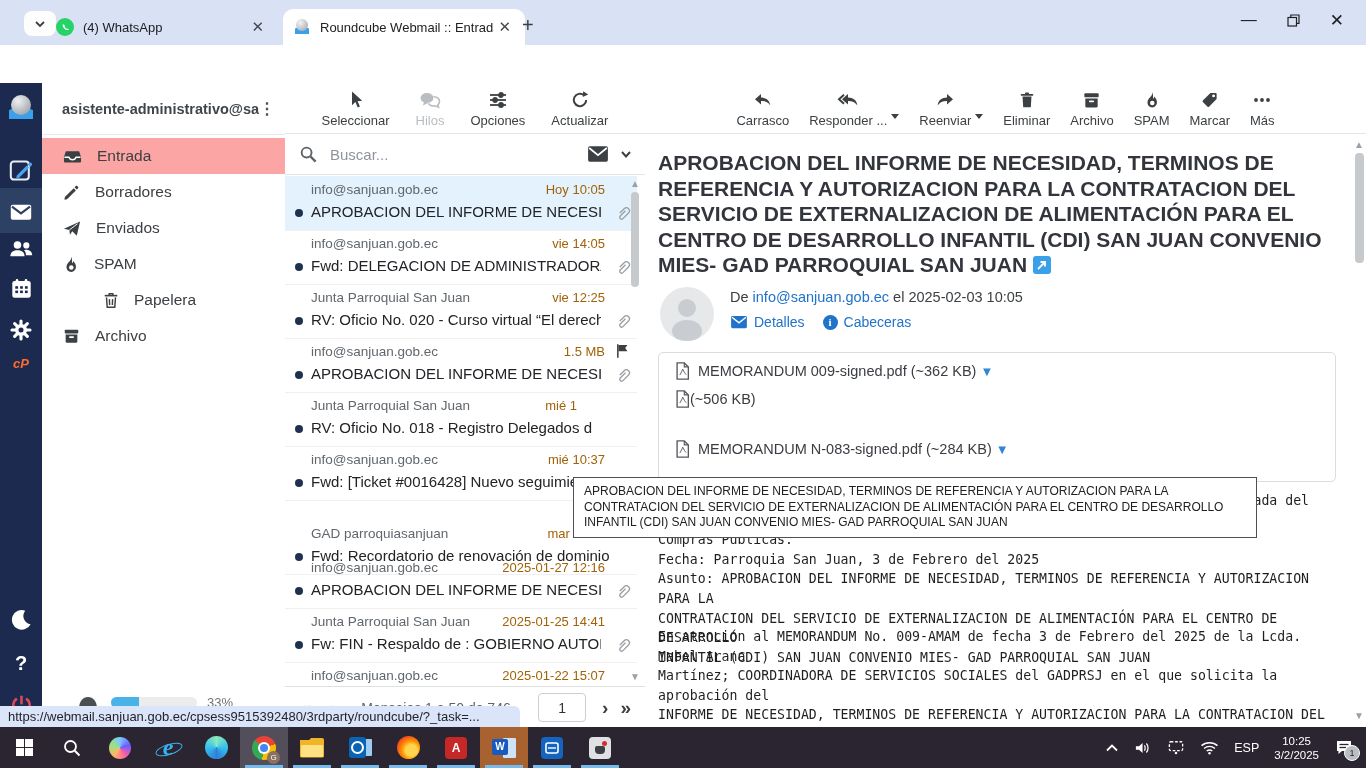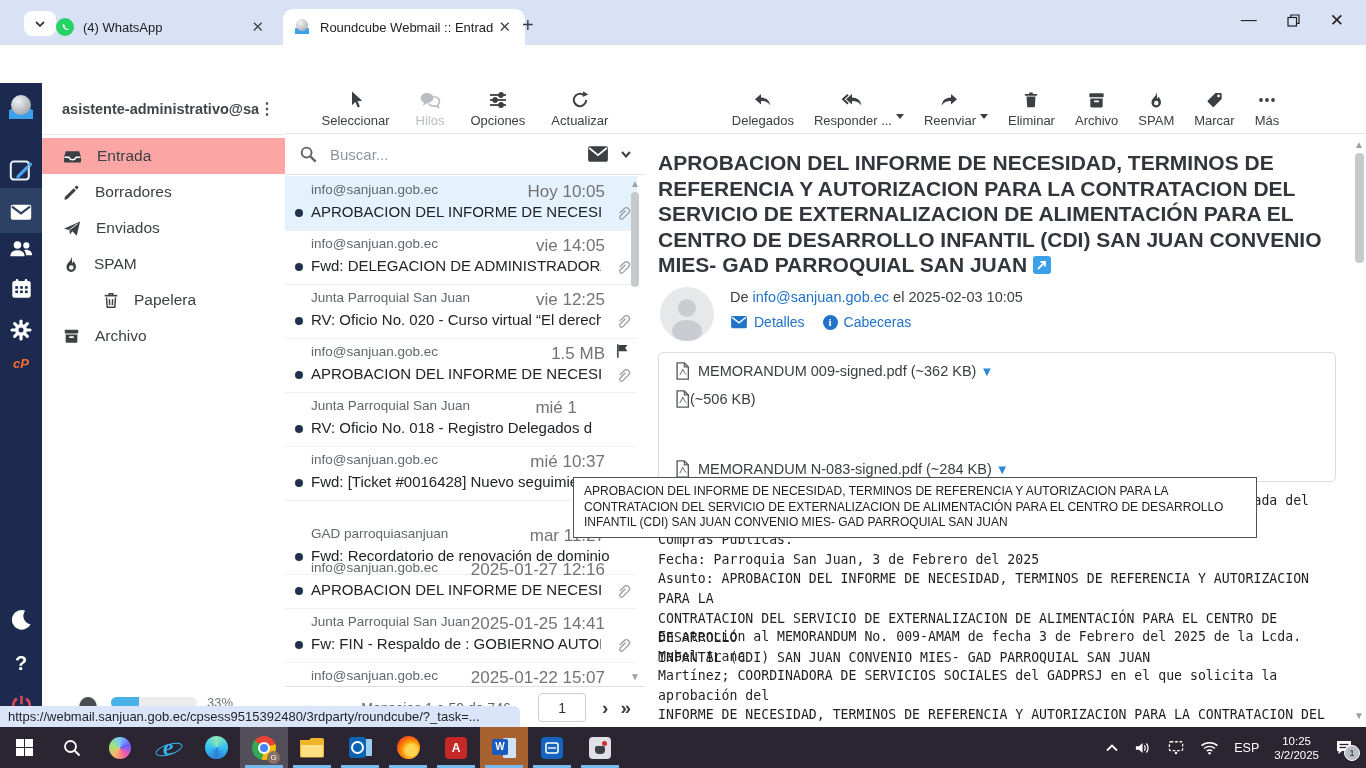--- a/index.html
+++ b/index.html
@@ -43,21 +43,21 @@
   .tbtn .cap{margin-top:3px;}
   .tbtn.dis{color:#b9bdc1;}
   .searchrow{position:absolute;left:0;top:51px;width:360px;height:41px;border-bottom:1px solid #e4e4e4;
              display:flex;align-items:center;padding:0 12px 0 14px;box-sizing:border-box;}
   .searchrow input{border:0;outline:0;flex:1;margin-left:10px;font-size:15px;color:#444;font-family:"Liberation Sans",sans-serif;background:transparent;}
   .searchrow input::placeholder{color:#8f959a;}
   .rows{position:absolute;left:0;top:93px;width:360px;height:510px;overflow:hidden;}
   .msg{position:absolute;left:0;width:352px;height:54px;border-bottom:1px solid #f0f0f0;}
   .msg.sel{background:#e3f2fc;}
   .msg .snd{position:absolute;left:26px;top:6px;font-size:13.5px;color:#61676d;}
-  .msg .meta{position:absolute;right:32px;top:6px;font-size:17px;color:#737373;}
+  .msg .meta{position:absolute;right:32px;top:6px;font-size:13px;color:#a16207;}
   .msg .dot{position:absolute;left:10px;top:33px;width:8px;height:8px;border-radius:50%;background:#20304f;}
   .msg .sub{position:absolute;left:26px;top:27px;width:290px;font-size:15px;color:#212327;white-space:nowrap;overflow:hidden;}
   .msg .clip{position:absolute;right:6px;top:29px;}
   .msg .flagpos{position:absolute;right:6px;top:4px;}
   .lfoot{position:absolute;left:0;top:603px;width:360px;height:41px;border-top:1px solid #e0e0e0;
          display:flex;align-items:center;font-size:14px;color:#5f6368;}
   .pgico{font-size:19px;font-weight:bold;color:#3c4043;}
   .pgico.dis{color:#c6c9cc;}
   .pagebox{width:42px;height:25px;border:1px solid #cfcfcf;border-radius:4px;text-align:center;font-size:14px;color:#333;
            font-family:"Liberation Sans",sans-serif;}
@@ -521,21 +521,21 @@
     </div>
 
     <div class="abs reading">
       <div class="rtool">
         <div class="tbtn">
           <span>
               <svg width="21" height="20" viewBox="0 0 20 20">
                 <path d="M8.5 4 L2.5 9.3 L8.5 14.6 V11 C13 11 15.8 12.3 17.8 15.5 C17.3 10.3 13.6 7.6 8.5 7.6 Z" fill="#3c4043"></path>
               </svg>
             </span>
-          <span class="cap">Delegados</span>
+          <span class="cap">Carrasco</span>
         </div>
         <div class="tbtn" style="margin-right:12px;">
           <span>
               <svg width="23" height="20" viewBox="0 0 22 20">
                 <path d="M6.5 4.8 L1.5 9.3 L6.5 13.8" fill="none" stroke="#3c4043" stroke-width="2"></path>
                 <path d="M10.5 4 L4.5 9.3 L10.5 14.6 V11 C15 11 17.8 12.3 19.8 15.5 C19.3 10.3 15.6 7.6 10.5 7.6 Z" fill="#3c4043"></path>
               </svg>
             </span>
           <span class="cap">Responder ...</span>
           <span style="position:absolute;right:-13px;top:22px;">
@@ -660,21 +660,21 @@
           <span>
               <svg width="15" height="18" viewBox="0 0 16 20">
                 <path d="M2 1 H10 L14.5 5.5 V19 H2 Z" fill="none" stroke="#55595e" stroke-width="1.5"></path>
                 <path d="M10 1 V5.5 H14.5" fill="none" stroke="#55595e" stroke-width="1.3"></path>
                 <path d="M5 14.5 C6.5 12 8 9 8.2 8 C9.5 10.5 11 13 12 14" fill="none" stroke="#55595e" stroke-width="1.1"></path>
               </svg>
             </span>
           <span>(~506 KB)</span>
 
         </div>
-        <div class="att" style="top:107px;">
+        <div class="att" style="top:87px;">
           <span>
               <svg width="15" height="18" viewBox="0 0 16 20">
                 <path d="M2 1 H10 L14.5 5.5 V19 H2 Z" fill="none" stroke="#55595e" stroke-width="1.5"></path>
                 <path d="M10 1 V5.5 H14.5" fill="none" stroke="#55595e" stroke-width="1.3"></path>
                 <path d="M5 14.5 C6.5 12 8 9 8.2 8 C9.5 10.5 11 13 12 14" fill="none" stroke="#55595e" stroke-width="1.1"></path>
               </svg>
             </span>
           <span class="nm">MEMORANDUM N-083-signed.pdf</span>
           <span>(~284 KB)</span>
           <span class="caret">▼</span>

